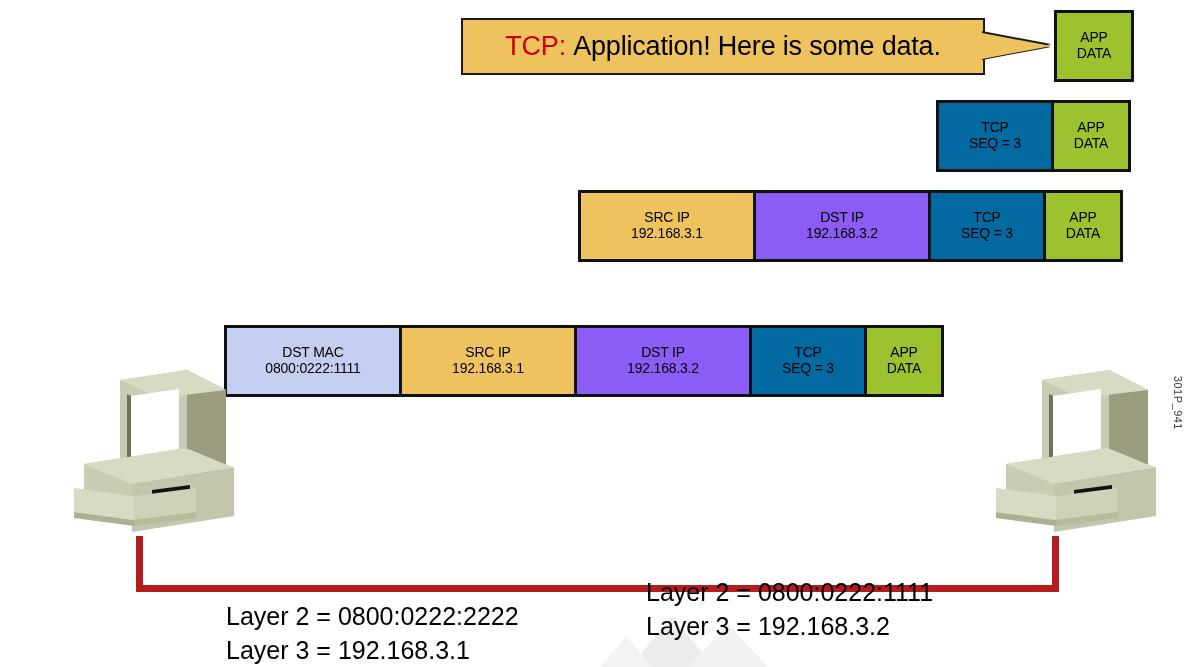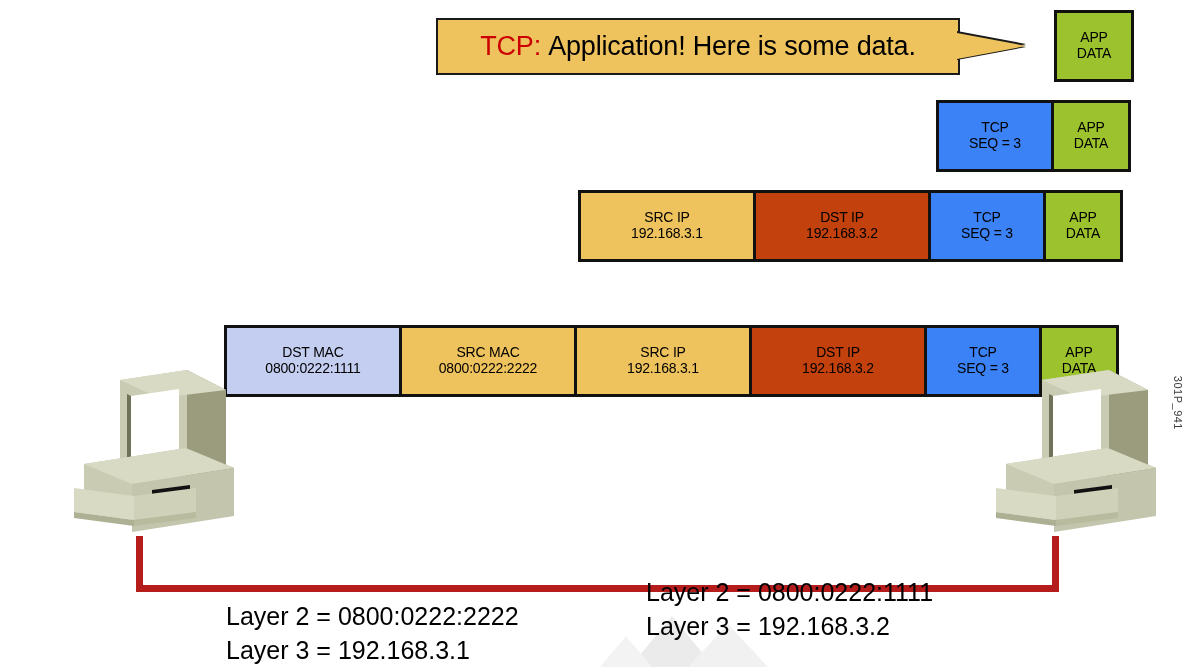--- a/index.html
+++ b/index.html
@@ -41,38 +41,38 @@
     font-size: 14px;
     letter-spacing: -0.2px;
     margin-right: -3px;
     background: #ffffff;
   }
   .field .l1 { display: block; white-space: nowrap; }
   .field .l2 { display: block; white-space: nowrap; }
   .f-mac-dst { background: #c3cef1; }
   .f-mac-src { background: #eec25c; }
   .f-ip-src  { background: #eec25c; }
-  .f-ip-dst  { background: #c2410c; }
-  .f-tcp     { background: #3b82f6; }
+  .f-ip-dst  { background: #8b5cf6; }
+  .f-tcp     { background: #0369a1; }
   .f-app     { background: #9cc22e; }
 
   #row-frame    { left: 224px; top: 280px; margin-top: 45px; }
   #row-packet   { left: 578px; top: 190px; }
   #row-segment  { left: 936px; top: 100px; }
   #row-appdata  { left: 1054px; top: 10px; }
 
   .w-mac  { width: 178px; }
   .w-ip   { width: 178px; }
   .w-tcp  { width: 118px; }
   .w-app  { width: 80px; }
 
   
   #speech-bubble {
     position: absolute;
-    left: 436px;
+    left: 461px;
     top: 18px;
     width: 524px;
     height: 57px;
   }
   #speech-bubble .bubble-body {
     position: absolute;
     left: 0; top: 0;
     width: 524px;
     height: 57px;
     background: #eec25c;
@@ -208,24 +208,20 @@
     <div class="field f-app w-app">
       <span class="l1">APP</span>
       <span class="l2">DATA</span>
     </div>
   </div>
 
   <div class="pdu-row" id="row-frame">
     <div class="field f-mac-dst w-mac">
       <span class="l1">DST MAC</span>
       <span class="l2">0800:0222:1111</span>
-    </div>
-    <div class="field f-mac-src w-mac">
-      <span class="l1">SRC MAC</span>
-      <span class="l2">0800:0222:2222</span>
     </div>
     <div class="field f-ip-src w-ip">
       <span class="l1">SRC IP</span>
       <span class="l2">192.168.3.1</span>
     </div>
     <div class="field f-ip-dst w-ip">
       <span class="l1">DST IP</span>
       <span class="l2">192.168.3.2</span>
     </div>
     <div class="field f-tcp w-tcp">

